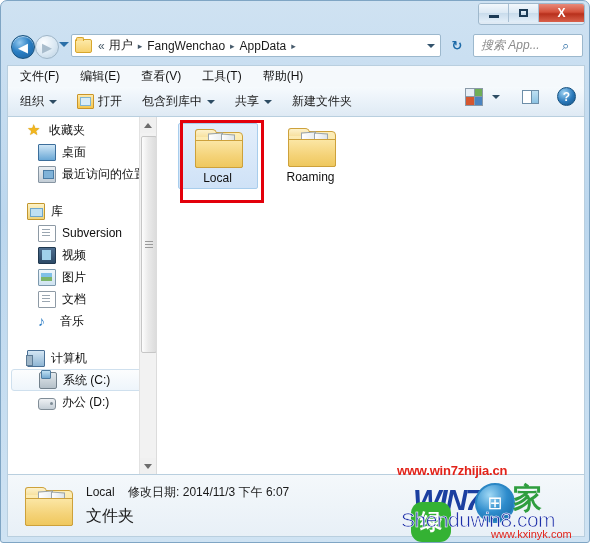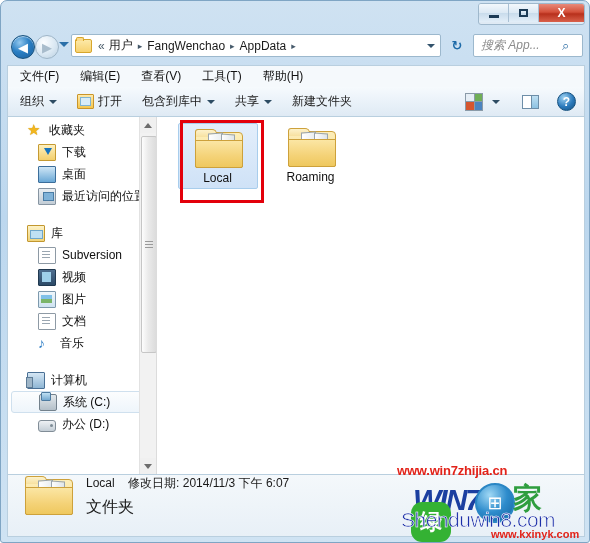--- a/index.html
+++ b/index.html
@@ -216,21 +216,20 @@
   
   #toolbar {
     position: absolute;
     left: 6px; top: 86px;
     width: 578px; height: 30px;
     background: linear-gradient(to bottom,#f6fafd 0%, #eaf2f9 50%, #dfeaf4 100%);
     border: 1px solid #b9cfdf;
     border-top: none;
     box-sizing: border-box;
     display: flex;
-    align-items: center;
     padding-left: 12px;
   }
   .tb-item {
     display: flex;
     align-items: center;
     font-size: 12px;
     color: #1a1a1a;
     margin-right: 20px;
     white-space: nowrap;
   }
@@ -651,21 +650,21 @@
   
   #statusbar {
     position: absolute;
     left: 6px; top: 474px;
     width: 578px; height: 62px;
     background: linear-gradient(to bottom,#f4f8fb 0%, #e8f0f7 100%);
     border: 1px solid #b9cfdf;
     border-top: none;
     box-sizing: border-box;
     display: flex;
-    align-items: flex-start;
+    align-items: center;
     padding-left: 16px;
     overflow: hidden;
   }
   #status-folder {
     width: 48px; height: 40px;
     position: relative;
     flex: none;
     margin-right: 14px;
   }
   #status-text {
@@ -754,21 +753,21 @@
     color: #1a2fa8;
     -webkit-text-stroke: 0.6px #ffffff;
     letter-spacing: -0.5px;
     white-space: nowrap;
     line-height: 1;
   }
   #wm-kxinyk {
     position: absolute;
     left: 94px; top: 46px;
     font-size: 11px;
-    font-weight: bold;
+    font-weight: normal;
     color: #e2231a;
     white-space: nowrap;
     line-height: 1;
   }
 </style>
 </head>
 <body>
 
 <div id="window">
 
@@ -864,24 +863,20 @@
   <div id="contentframe">
 
     <div id="sidebar">
 
       <div class="nav-group">
         <div class="nav-root">
           <span class="nav-ico ico-star">★</span>
           <span class="nav-label">收藏夹</span>
         </div>
         <div class="nav-child">
-          <span class="nav-ico ico-download"></span>
-          <span class="nav-label">下载</span>
-        </div>
-        <div class="nav-child">
           <span class="nav-ico ico-desktop"></span>
           <span class="nav-label">桌面</span>
         </div>
         <div class="nav-child">
           <span class="nav-ico ico-recent"></span>
           <span class="nav-label">最近访问的位置</span>
         </div>
       </div>
 
       <div class="nav-spacer"></div>

